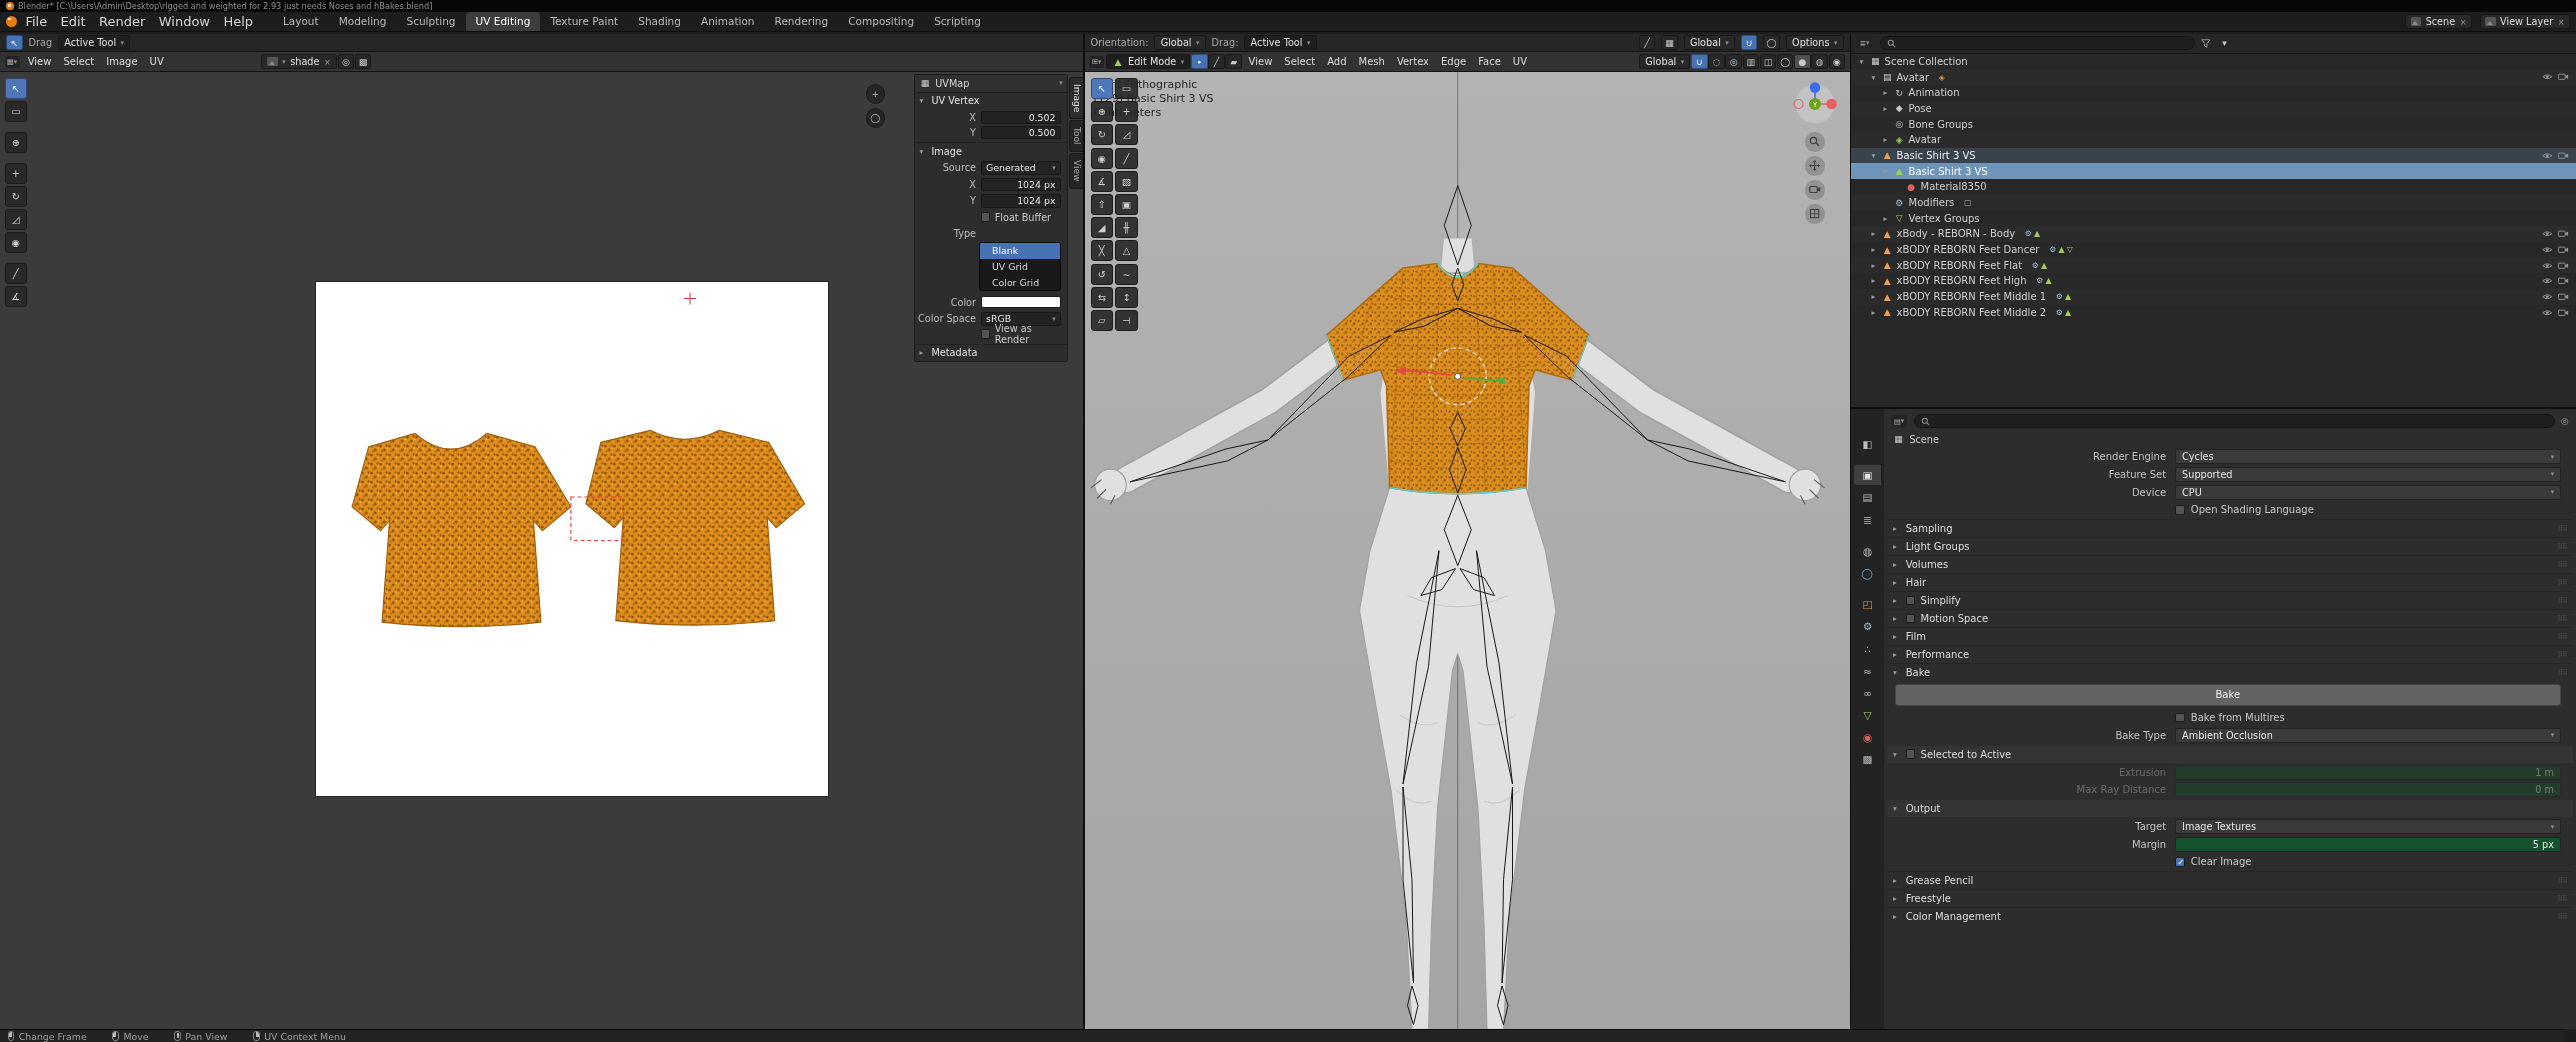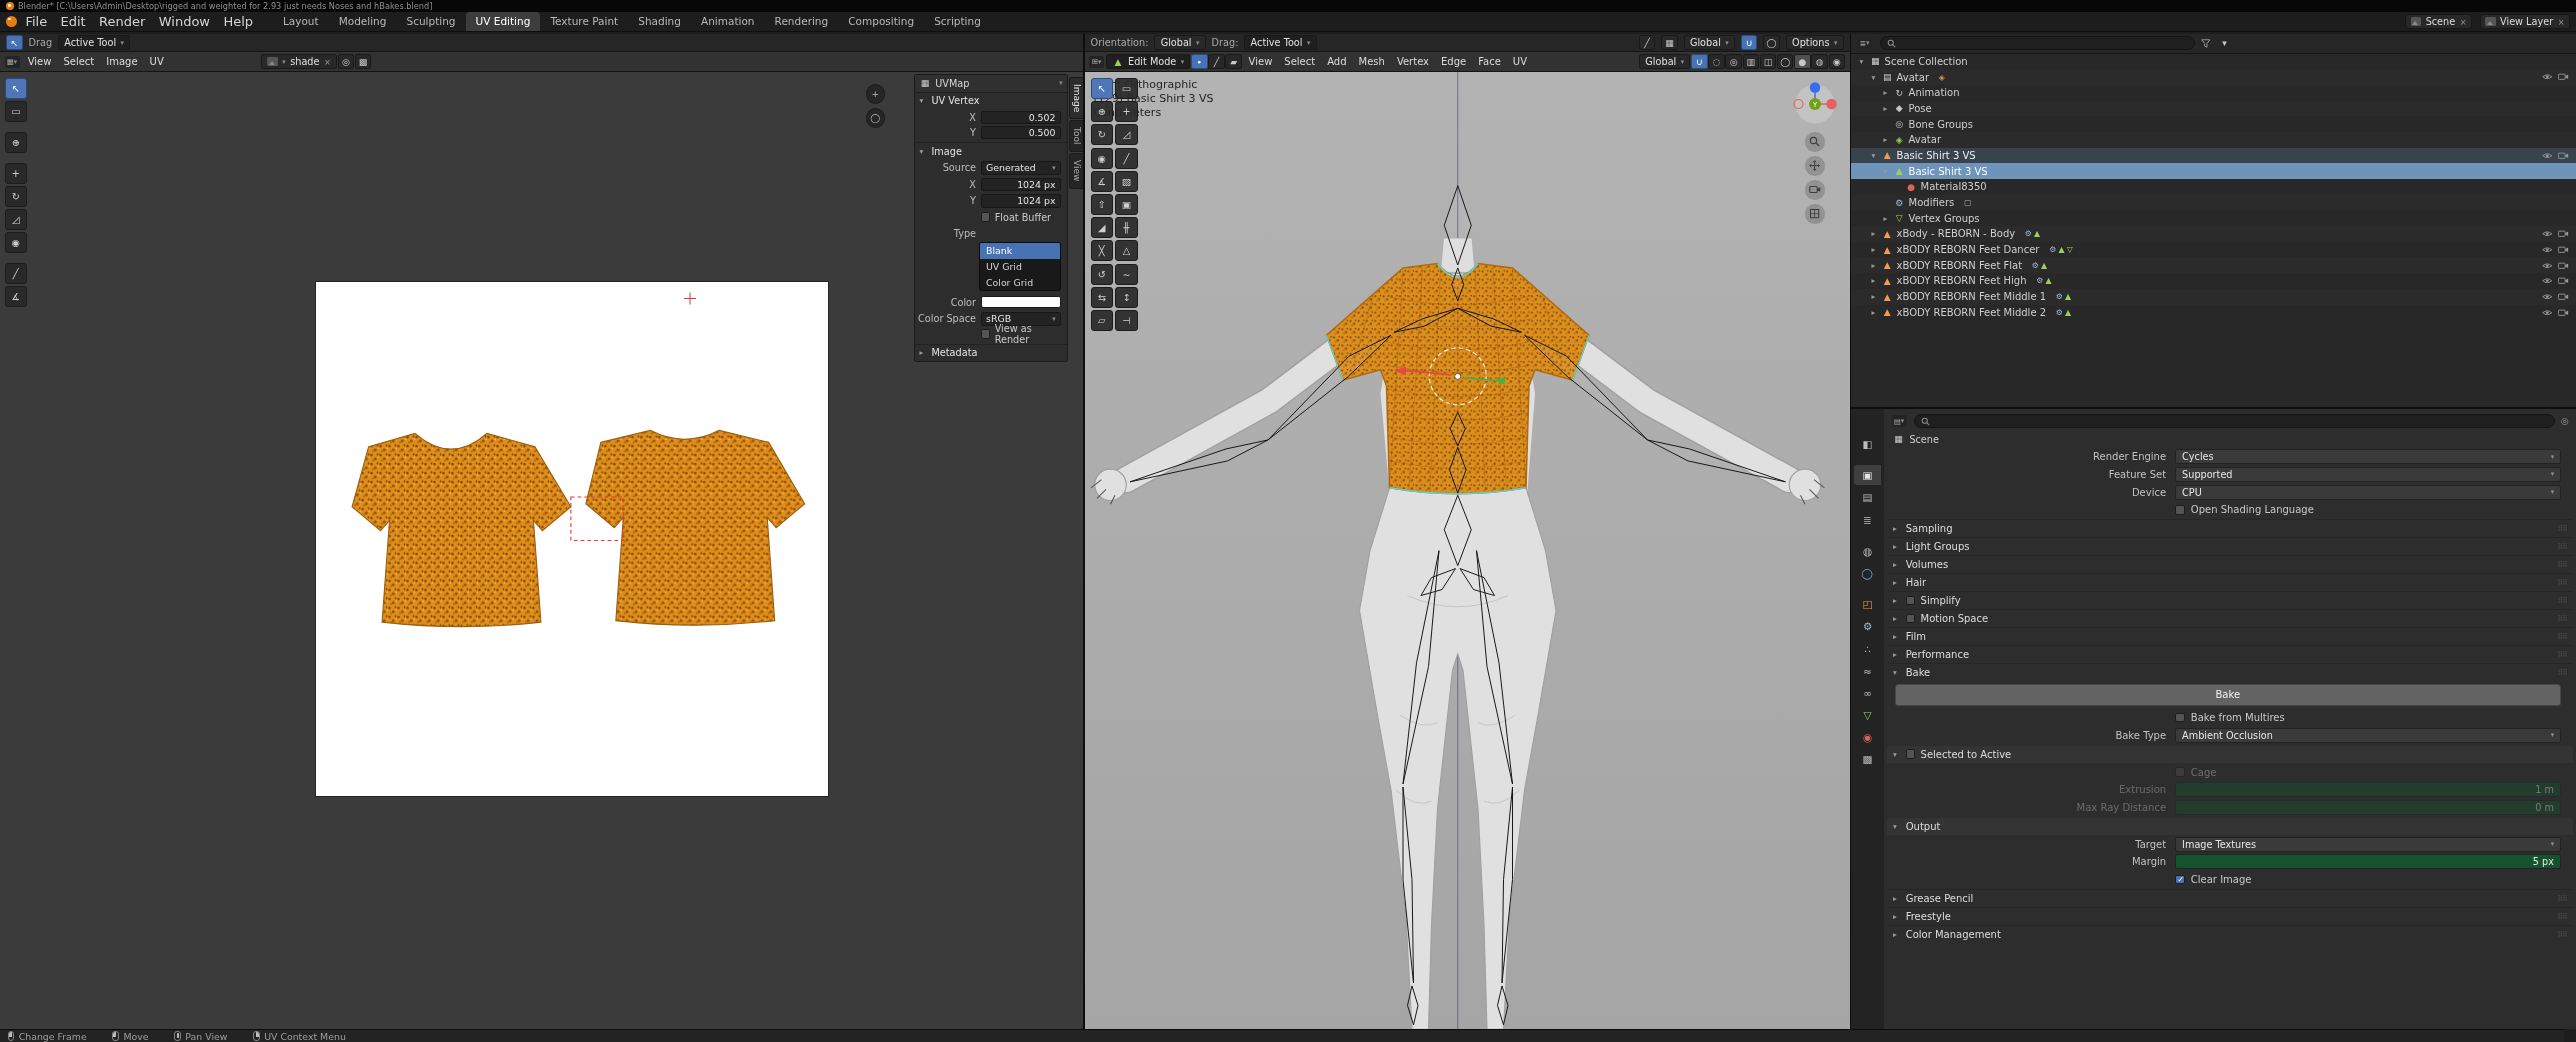--- a/index.html
+++ b/index.html
@@ -78,21 +78,21 @@
   .np-row{height:16.5px;display:flex;align-items:center;padding:0 6px 0 3px;gap:4.5px}
   .np-label{width:58px;text-align:right;color:#bdbdbd;flex:0 0 auto}
   .np-field{flex:1;background:#232323;border:0.7px solid #171717;border-radius:2.2px;height:13.5px;display:flex;
             align-items:center;justify-content:flex-end;padding:0 4.5px;color:#e6e6e6;font-size:9.4px}
   .np-field.left{justify-content:flex-end}
   .swatch{flex:1;height:12px;border-radius:2.2px;border:0.7px solid #1a1a1a}
   .checkbox{width:9.7px;height:9.7px;background:#545454;border:0.7px solid #1c1c1c;border-radius:1.9px;flex:0 0 auto;position:relative}
   .checkbox.on{background:#4772b3}
   .checkbox.on::after{content:"✓";position:absolute;left:1.1px;top:-1.5px;font-size:8.2px;color:#fff}
   .dd-menu{background:#191919;border:0.7px solid #0c0c0c;border-radius:2.2px;margin:0 6px 3px 64px;overflow:hidden}
-  .dd-item{height:15.7px;display:flex;align-items:center;padding:0 6px;color:#d5d5d5;font-size:9.4px}
+  .dd-item{height:15.7px;display:flex;align-items:center;padding:0 12px;color:#d5d5d5;font-size:9.4px}
   .dd-item.sel{background:#4772b3;color:#fff}
   .side-tabs{position:absolute;top:4.5px;right:0;width:14.2px;display:flex;flex-direction:column;gap:1.5px;z-index:7}
   .side-tab{writing-mode:vertical-rl;background:#252525;border:0.7px solid #1a1a1a;border-right:none;color:#a8a8a8;
             font-size:9px;padding:6px 0.7px;border-radius:3px 0 0 3px;text-align:center}
   .side-tab.active{background:#2d2d2d;color:#e8e8e8}
 
   
   .vp-info{position:absolute;left:9px;top:6px;color:#242424;font-size:11px;line-height:14.2px;z-index:4}
   .nav-gizmo{position:absolute;right:10.5px;top:7.5px;z-index:6;display:flex;flex-direction:column;align-items:center;gap:4.5px}
   .nav-btn{width:19.5px;height:19.5px;border-radius:50%;background:rgba(70,70,70,.28);display:flex;align-items:center;justify-content:center}
@@ -979,25 +979,20 @@
                 <span class="chev">▾</span>
             </span>
           </div>
 
           <div class="subhead">
             <span class="parrow">▾</span>
             <span class="checkbox"></span>
             <span>Selected to Active</span>
           </div>
           <div class="prow dis">
-            <span class="plabel"></span>
-            <span class="checkbox"></span>
-            <span style="margin-left:6px;color:#c9c9c9;font-size:10px">Cage</span>
-          </div>
-          <div class="prow dis">
             <span class="plabel">Extrusion</span>
             <span class="pfield slider">1 m</span>
           </div>
           <div class="prow dis">
             <span class="plabel">Max Ray Distance</span>
             <span class="pfield slider">0 m</span>
           </div>
 
           <div class="subhead">
             <span class="parrow">▾</span>

